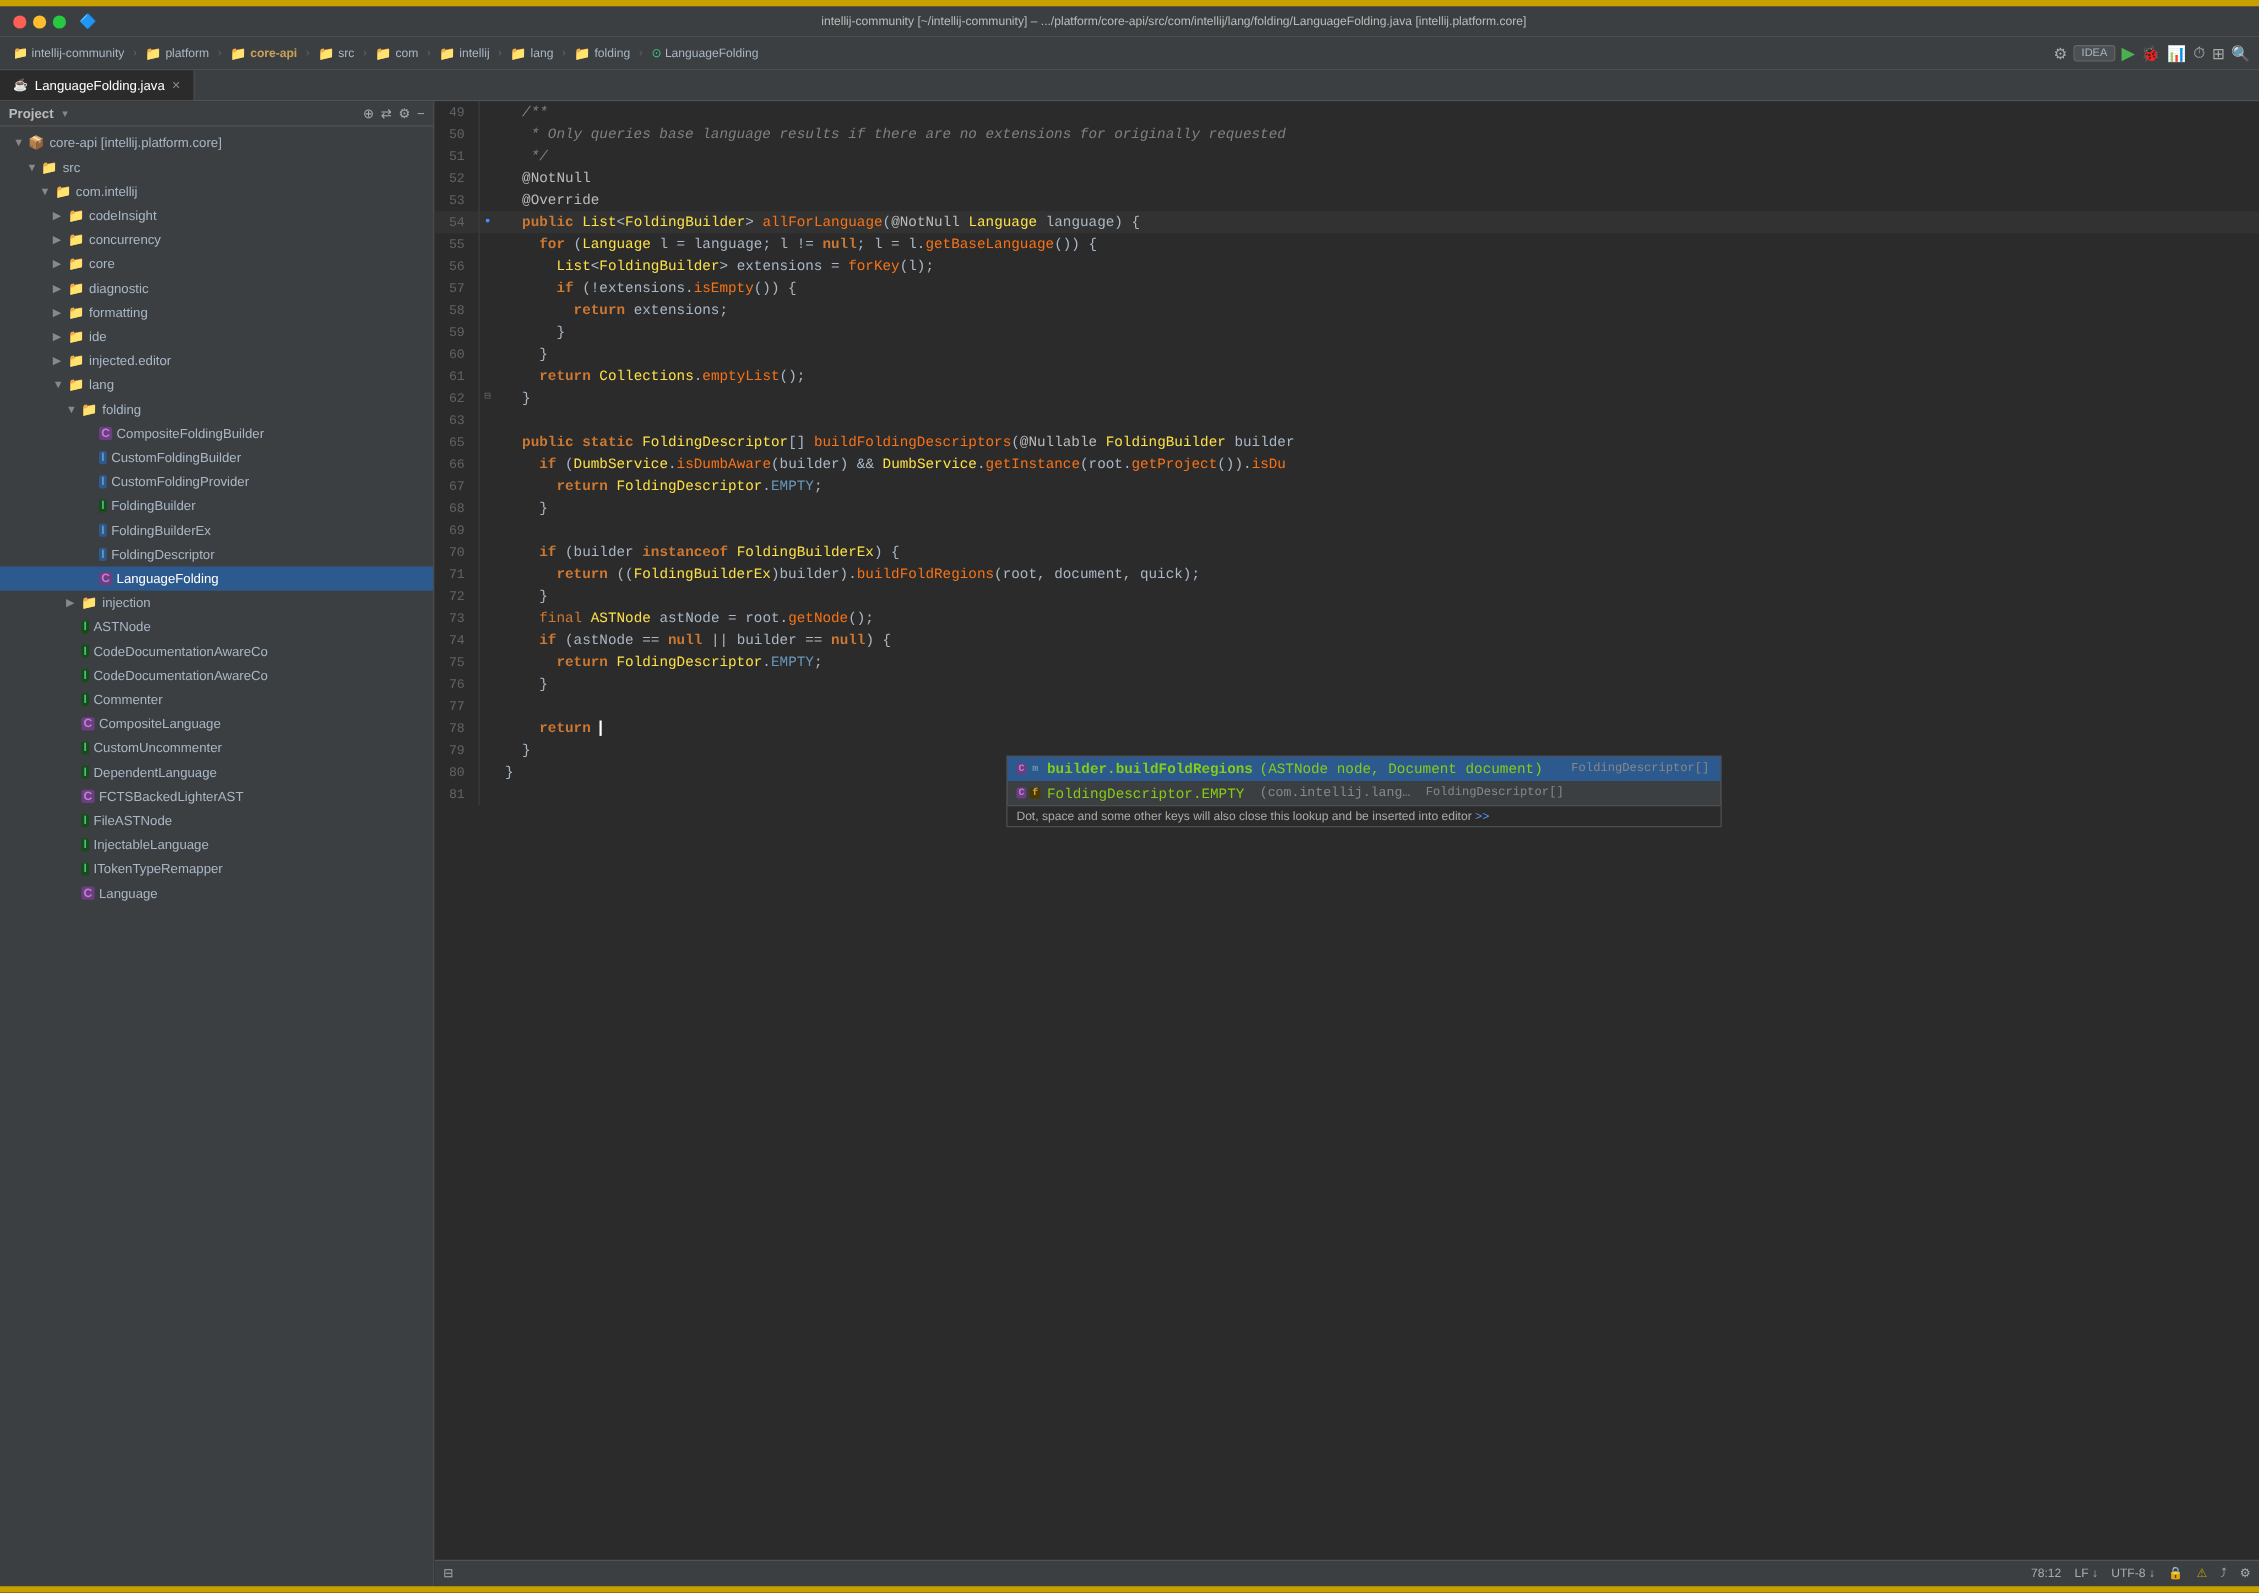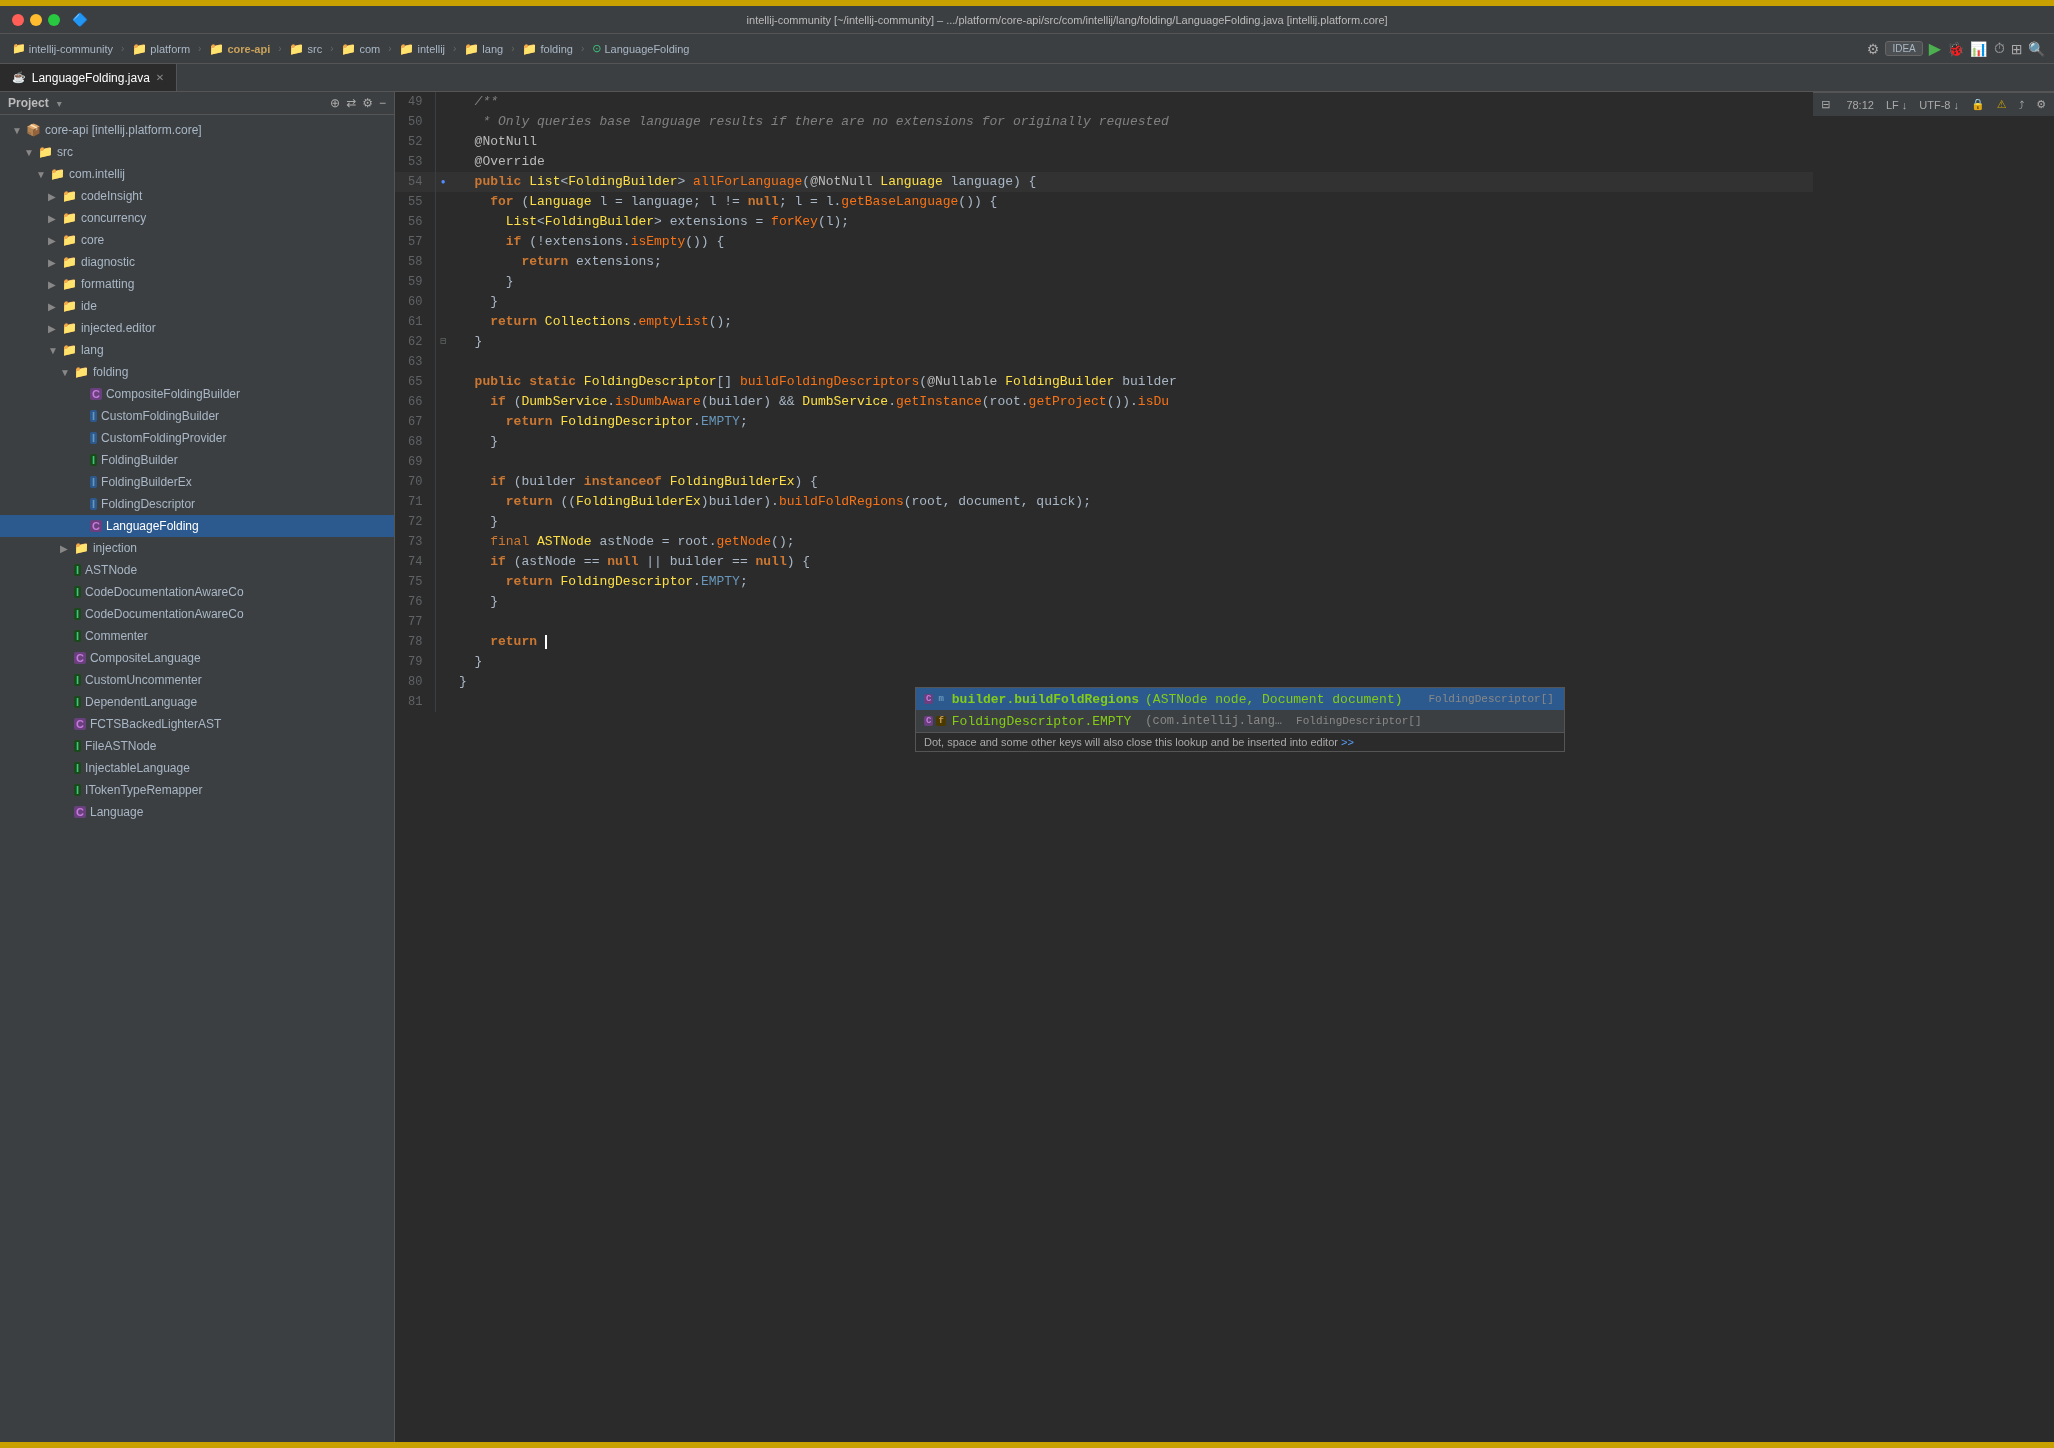--- a/index.html
+++ b/index.html
@@ -150,21 +150,21 @@
     .tree-item.selected { background: #2d5a8e; color: #fff; }
     .tree-chevron { color: #888; font-size: 10px; width: 10px; }
     .tree-indent { display: inline-block; }
     .folder-icon { color: #c8a15a; }
     .file-icon-c { color: #c57bdb; font-size: 11px; font-weight: bold; background: #6a3f7e; padding: 0 2px; border-radius: 2px; }
     .file-icon-i { color: #6897bb; font-size: 11px; font-weight: bold; background: #2d5a8e; padding: 0 2px; border-radius: 2px; }
     
     #editor {
       flex: 1;
       display: flex;
-      flex-direction: row;
+      flex-direction: column;
       overflow: hidden;
       background: #2b2b2b;
     }
     #code-area {
       flex: 1;
       overflow: auto;
       position: relative;
     }
     .code-table {
       width: 100%;
@@ -598,20 +598,25 @@
             <td class="fold-col"></td>
             <td class="code-line"><span class="comment">  /**</span></td>
           </tr>
 
           <tr>
             <td class="line-num">50</td>
             <td class="fold-col"></td>
             <td class="code-line"><span class="comment">   * Only queries base language results if there are no extensions for originally requested</span></td>
           </tr>
 
+          <tr>
+            <td class="line-num">51</td>
+            <td class="fold-col"></td>
+            <td class="code-line"><span class="comment">   */</span></td>
+          </tr>
 
           <tr>
             <td class="line-num">52</td>
             <td class="fold-col"></td>
             <td class="code-line"><span class="ann">  @NotNull</span></td>
           </tr>
 
           <tr>
             <td class="line-num">53</td>
             <td class="fold-col"></td>

